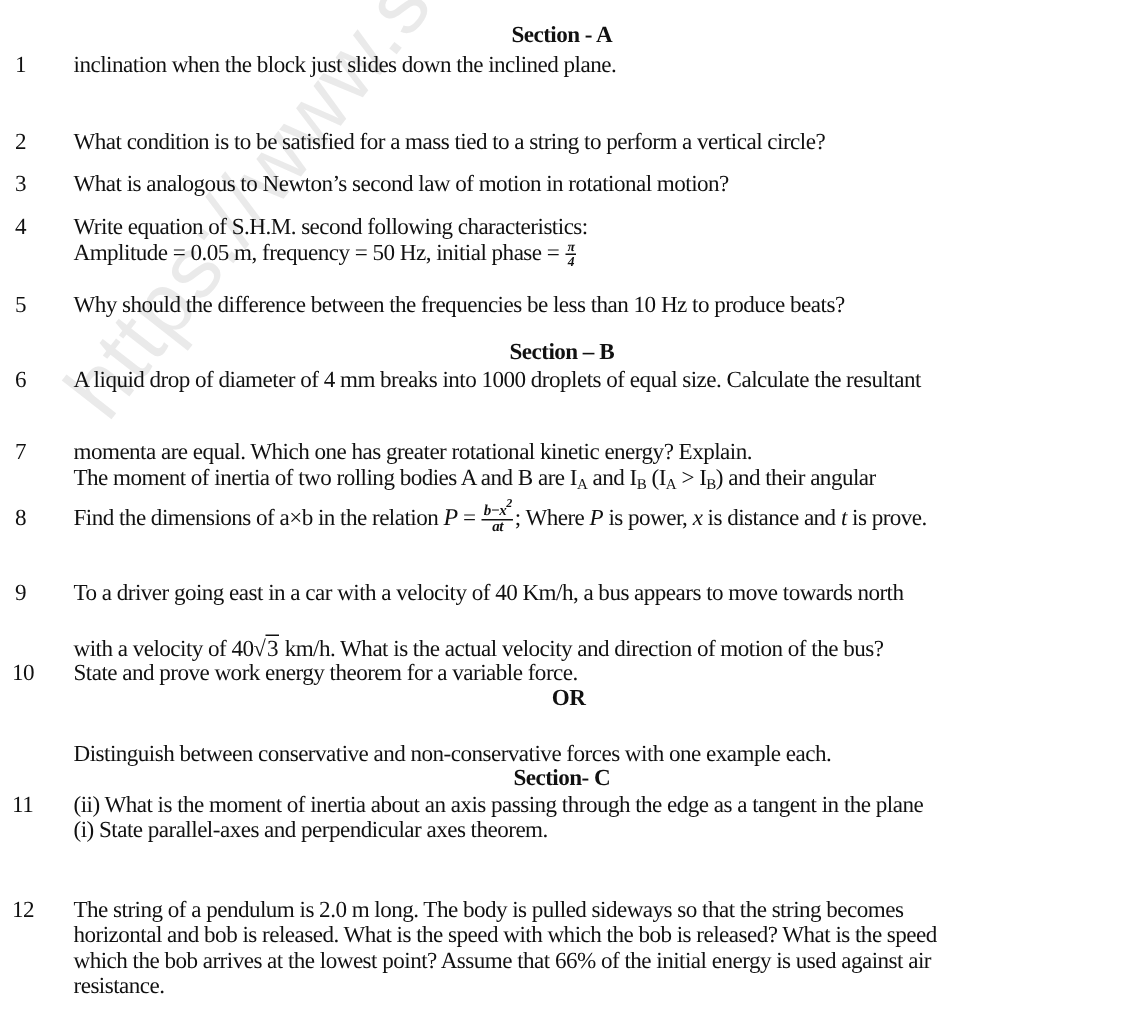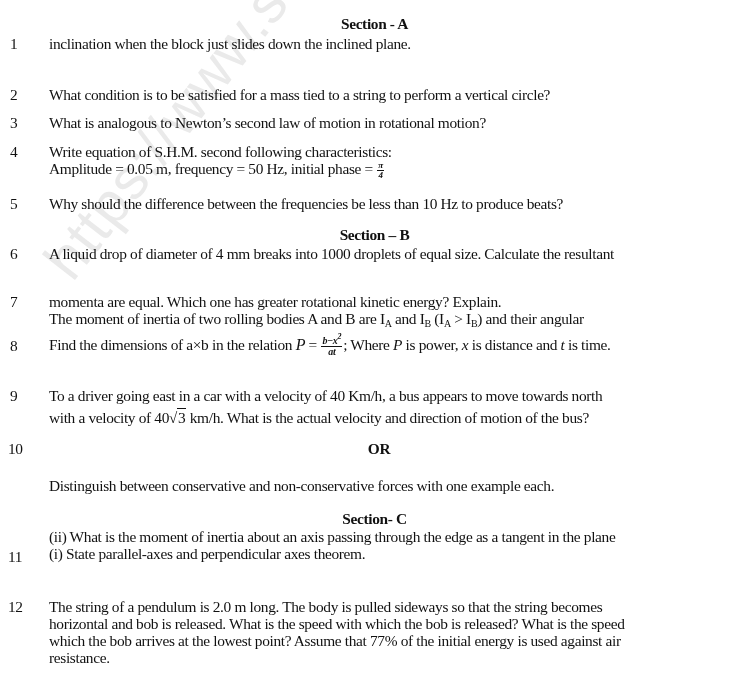--- a/index.html
+++ b/index.html
@@ -189,56 +189,57 @@
       <span class="q-line">
         <span>The moment of inertia of two rolling bodies A and B are I</span><sub>A</sub><span> and I</span><sub>B</sub><span> (I</span><sub>A</sub><span> &gt; I</span><sub>B</sub><span>) and their angular</span>
       </span>
     </div>
   </div>
 
   <div class="q" style="top:340px;">
     <span class="q-num" style="top:-3px;">8</span>
     <div class="q-body">
       <span class="q-line" style="margin-top:-4px;">
-        <span>Find the dimensions of a×b in the relation </span><span class="math-P">P</span><span> = </span><span class="frac big"><span class="num"><span>b−x</span><sup>2</sup></span><span class="den">at</span></span><span>; Where </span><span class="ital">P</span><span> is power, </span><span class="ital">x</span><span> is distance and </span><span class="ital">t</span><span> is time.</span>
+        <span>Find the dimensions of a×b in the relation </span><span class="math-P">P</span><span> = </span><span class="frac big"><span class="num"><span>b−x</span><sup>2</sup></span><span class="den">at</span></span><span>; Where </span><span class="ital">P</span><span> is power, </span><span class="ital">x</span><span> is distance and </span><span class="ital">t</span><span> is prove.</span>
       </span>
     </div>
   </div>
 
   <div class="q" style="top:387px;">
     <span class="q-num">9</span>
     <div class="q-body">
       <span class="q-line">To a driver going east in a car with a velocity of 40 Km/h, a bus appears to move towards north</span>
-      <span class="q-line" style="margin-top:5px;">
+      <span class="q-line" style="margin-top:20px;">
         <span>with a velocity of 40</span><span class="sqrt"><span class="rad">√</span><span class="under">3</span></span><span> km/h. What is the actual velocity and direction of motion of the bus?</span>
       </span>
     </div>
   </div>
 
   <div class="q" style="top:440px;">
     <span class="q-num" style="left:8px;">10</span>
     <div class="q-body">
+      <span class="q-line">State and prove work energy theorem for a variable force.</span>
       <span class="or-line">OR</span>
       <span class="q-line" style="margin-top:20px;">Distinguish between conservative and non-conservative forces with one example each.</span>
     </div>
   </div>
 
   <div class="section-title" style="top:510px;">Section- C</div>
 
   <div class="q" style="top:528px;">
-    <span class="q-num" style="left:8px;margin-top:20px;">11</span>
+    <span class="q-num" style="left:8px;">11</span>
     <div class="q-body">
       <span class="q-line">(ii) What is the moment of inertia about an axis passing through the edge as a tangent in the plane</span>
       <span class="q-line">(i) State parallel-axes and perpendicular axes theorem.</span>
     </div>
   </div>
 
   <div class="q" style="top:598px;">
     <span class="q-num" style="left:8px;">12</span>
     <div class="q-body">
       <span class="q-line">The string of a pendulum is 2.0 m long. The body is pulled sideways so that the string becomes</span>
       <span class="q-line">horizontal and bob is released. What is the speed with which the bob is released? What is the speed</span>
-      <span class="q-line">which the bob arrives at the lowest point? Assume that 77% of the initial energy is used against air</span>
+      <span class="q-line">which the bob arrives at the lowest point? Assume that 66% of the initial energy is used against air</span>
       <span class="q-line">resistance.</span>
     </div>
   </div>
 
 </div>
 
 </body></html>

